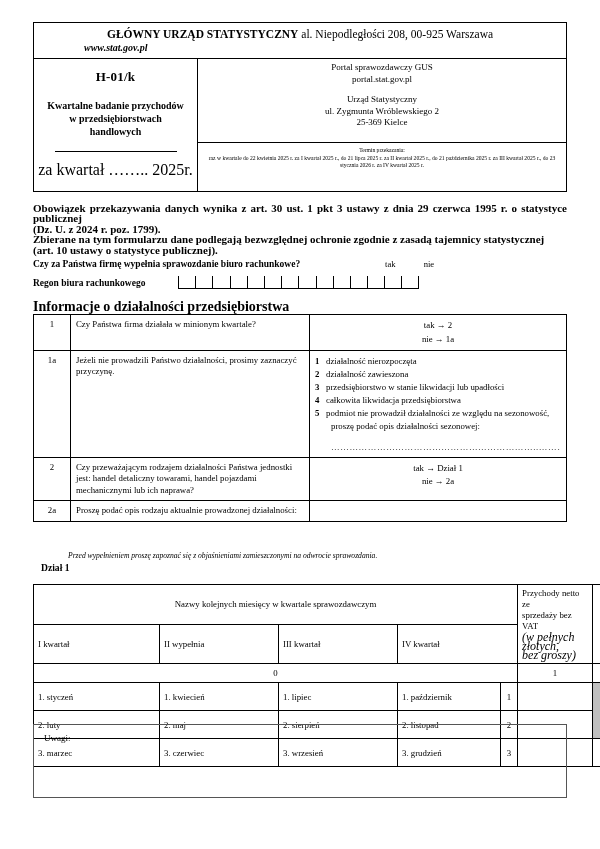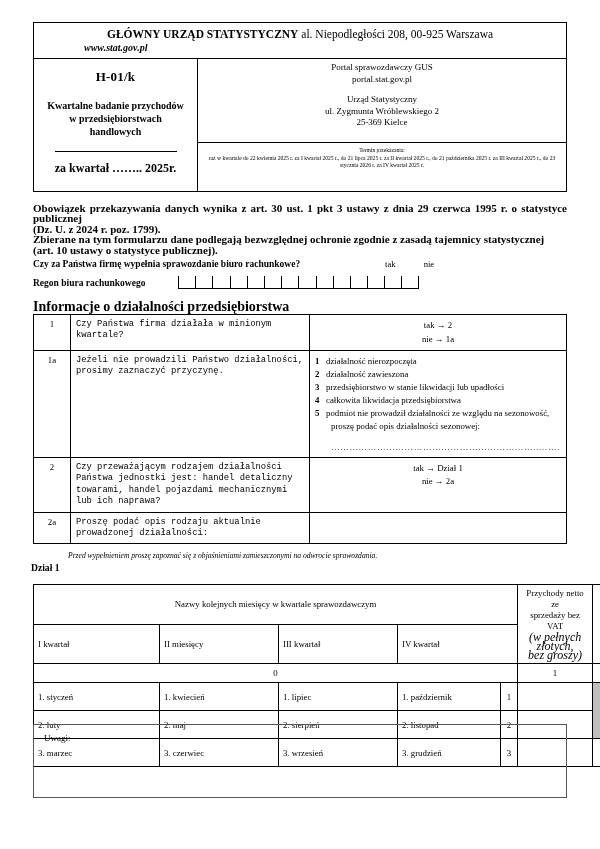--- a/index.html
+++ b/index.html
@@ -94,22 +94,22 @@
     font-weight: bold;
     line-height: 13px;
   }
   .hdr-rule {
     width: 122px;
     height: 0;
     border-top: 1px solid #000;
     margin: 13px auto 9px auto;
   }
   .hdr-quarter {
-    font-size: 12px;
-    font-weight: bold;
+    font-size: 16px;
+    font-weight: normal;
   }
   .hdr-right {
     flex: 1;
     box-sizing: border-box;
     display: flex;
     flex-direction: column;
     text-align: center;
   }
   .hdr-right-a {
     padding: 3px 5px;
@@ -206,21 +206,21 @@
     font-size: 8.8px;
     line-height: 11.4px;
     padding: 4px 5px;
   }
   td.qnum {
     width: 26px;
     text-align: center;
     vertical-align: middle;
     padding: 4px 2px;
   }
-  td.qtext { width: 228px; font-family: Liberation Mono, monospace; }
+  td.qtext { width: 228px; }
   td.qans  { text-align: center; vertical-align: middle; }
   td.qans.left { text-align: left; vertical-align: top; }
   .arrow-list { line-height: 13.5px; }
   ol.reasons {
     margin: 0;
     padding: 0 0 0 0;
     list-style: none;
   }
   ol.reasons li {
     position: relative;
@@ -248,21 +248,21 @@
   .pre-note {
     position: absolute;
     left: 33px;
     top: 551px;
     font-size: 7.6px;
     font-style: italic;
     margin-left: 35px;
   }
   .dzial {
     position: absolute;
-    left: 31px;
+    left: 41px;
     top: 562px;
     font-size: 9.6px;
     font-weight: bold;
   }
 
   
   table.dtab {
     position: absolute;
     left: 33px;
     top: 584px;
@@ -275,21 +275,20 @@
     font-size: 8.8px;
     padding: 3px 4px;
     vertical-align: middle;
   }
   td.dhead-span {
     text-align: center;
     height: 22px;
     font-size: 9px;
   }
   td.dhead-col {
-    text-align: center;
     font-size: 9px;
     line-height: 11px;
     padding: 3px 2px;
   }
   td.dhead-col .sub {
     font-style: italic;
     font-size: 12px;
     line-height: 9px;
     display: block;
     margin-top: 1px;
@@ -491,21 +490,21 @@
           
           <span class="sub">
             <br>
             
           </span>
         </td>
       </tr>
 
       <tr>
         <td class="dq">I kwartał</td>
-        <td class="dq">II miesięcy</td>
+        <td class="dq">II wypełnia</td>
         <td class="dq">III kwartał</td>
         <td class="dq" colspan="2">IV kwartał</td>
       </tr>
 
       <tr>
         <td class="dnum-row" colspan="5">0</td>
         <td class="dnum-row">1</td>
         <td class="dnum-row">2</td>
       </tr>
 

